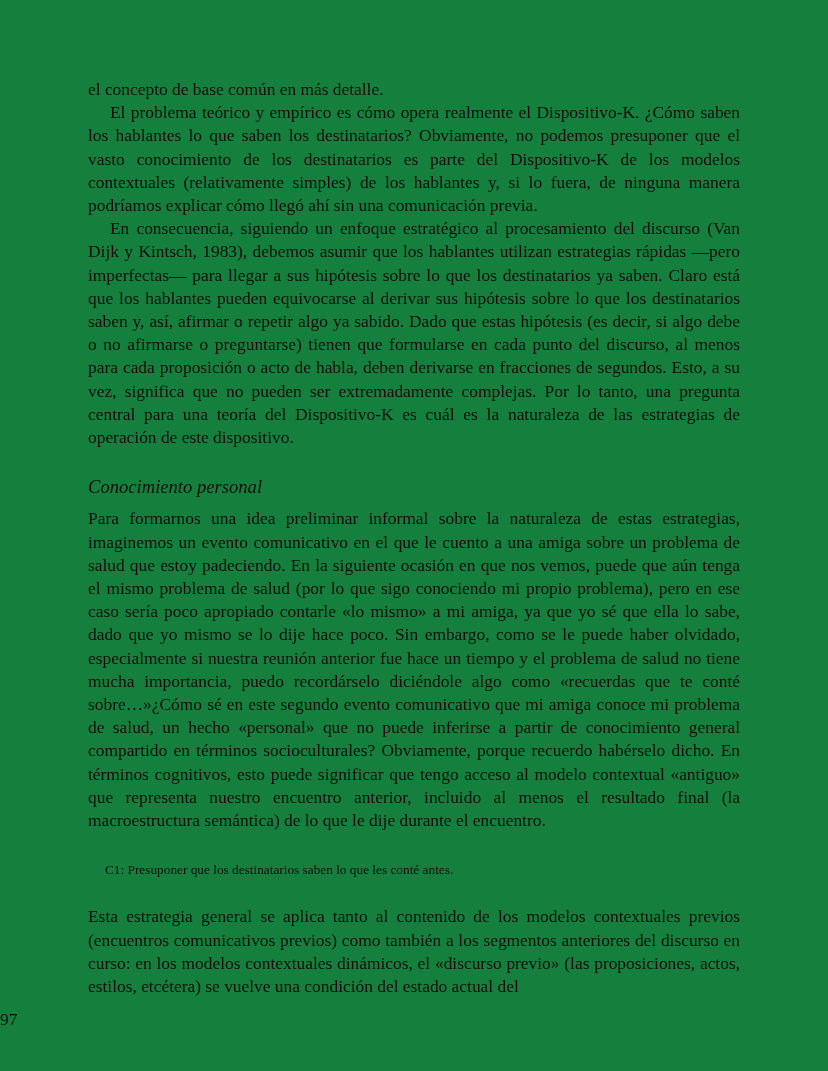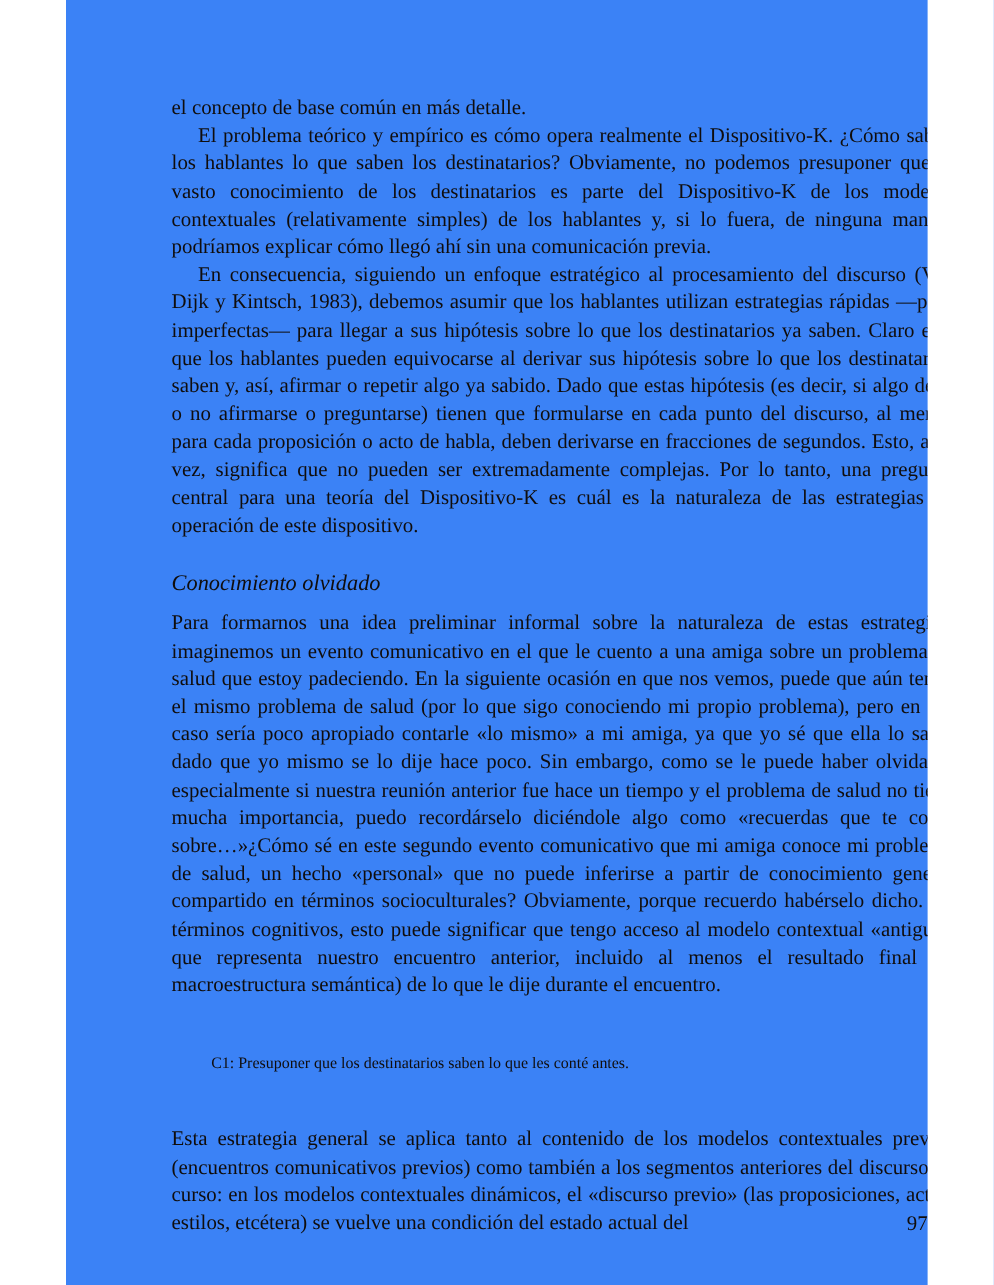--- a/index.html
+++ b/index.html
@@ -2,23 +2,23 @@
 <html><head>
 <meta charset="utf-8">
 <style>
   html, body {
     margin: 0;
     padding: 0;
     background: #ffffff;
   }
   .page {
     position: relative;
-    width: 718px;
+    width: 828px;
     height: 1071px;
-    background: #3b82f6;
+    background: #15803d;
     margin: 0 auto;
     overflow: hidden;
   }
   .content {
     position: absolute;
     left: 88px;
     top: 78px;
     width: 652px;
   }
   .para {
@@ -48,31 +48,31 @@
   }
   .gap-heading-top { height: 26px; }
   .gap-heading-bottom { height: 9px; }
   .gap-example-top { height: 28px; }
   .gap-example-bottom { height: 26px; }
   .example {
     font-family: "Liberation Serif", "DejaVu Serif", serif;
     font-size: 13.3px;
     line-height: 19px;
     color: #100d0c;
-    margin: 16px;
+    margin: 0;
     padding-left: 17px;
     text-align: left;
   }
   .ital { }
   .folio {
     position: absolute;
     left: 0;
     right: 0;
     top: 1008px;
-    text-align: right;
+    text-align: left;
     font-family: "Liberation Serif", "DejaVu Serif", serif;
     font-size: 17.4px;
     line-height: 22px;
     color: #100d0c;
   }
 </style>
 </head>
 <body>
 
 <div class="page">
@@ -80,21 +80,21 @@
   <div class="content">
 
     <p class="para">el concepto de base común en más detalle.</p>
 
     <p class="para indent">El problema teórico y empírico es cómo opera realmente el Dispositivo-K. ¿Cómo saben los hablantes lo que saben los destinatarios? Obviamente, no podemos presuponer que el vasto conocimiento de los destinatarios es parte del Dispositivo-K de los modelos contextuales (relativamente simples) de los hablantes y, si lo fuera, de ninguna manera podríamos explicar cómo llegó ahí sin una comunicación previa.</p>
 
     <p class="para indent">En consecuencia, siguiendo un enfoque estratégico al procesamiento del discurso (Van Dijk y Kintsch, 1983), debemos asumir que los hablantes utilizan estrategias rápidas —pero imperfectas— para llegar a sus hipótesis sobre lo que los destinatarios ya saben. Claro está que los hablantes pueden equivocarse al derivar sus hipótesis sobre lo que los destinatarios saben y, así, afirmar o repetir algo ya sabido. Dado que estas hipótesis (es decir, si algo debe o no afirmarse o preguntarse) tienen que formularse en cada punto del discurso, al menos para cada proposición o acto de habla, deben derivarse en fracciones de segundos. Esto, a su vez, significa que no pueden ser extremadamente complejas. Por lo tanto, una pregunta central para una teoría del Dispositivo-K es cuál es la naturaleza de las estrategias de operación de este dispositivo.</p>
 
     <div class="gap-heading-top"></div>
 
-    <h2 class="section-heading">Conocimiento olvidado</h2>
+    <h2 class="section-heading">Conocimiento personal</h2>
 
     <div class="gap-heading-bottom"></div>
 
     <p class="para"><span>Para formarnos una idea preliminar informal sobre la naturaleza de estas estrategias, imaginemos un evento comunicativo en el que le cuento a una amiga sobre un problema de salud que estoy padeciendo. En la siguiente ocasión en que nos vemos, puede que aún tenga el mismo problema de salud (por lo que sigo conociendo mi propio problema), pero en ese caso sería poco apropiado contarle «lo mismo» a mi amiga, ya que yo sé que ella lo sabe, dado que yo mismo se lo dije hace poco. Sin embargo, como se le puede haber olvidado, especialmente si nuestra reunión anterior fue hace un tiempo y el problema de salud no tiene mucha importancia, puedo </span><span class="ital">recordárselo</span><span> diciéndole algo como «recuerdas que te conté sobre…»¿Cómo sé en este segundo evento comunicativo que mi amiga conoce mi problema de salud, un hecho «personal» que no puede inferirse a partir de conocimiento general compartido en términos socioculturales? Obviamente, porque recuerdo habérselo dicho. En términos cognitivos, esto puede significar que tengo acceso al modelo contextual «antiguo» que representa nuestro encuentro anterior, incluido al menos el resultado final (la macroestructura semántica) de lo que le dije durante el encuentro.</span></p>
 
 
     <div class="gap-example-top"></div>
 
     <p class="example">C1: Presuponer que los destinatarios saben lo que les conté antes.</p>
 

